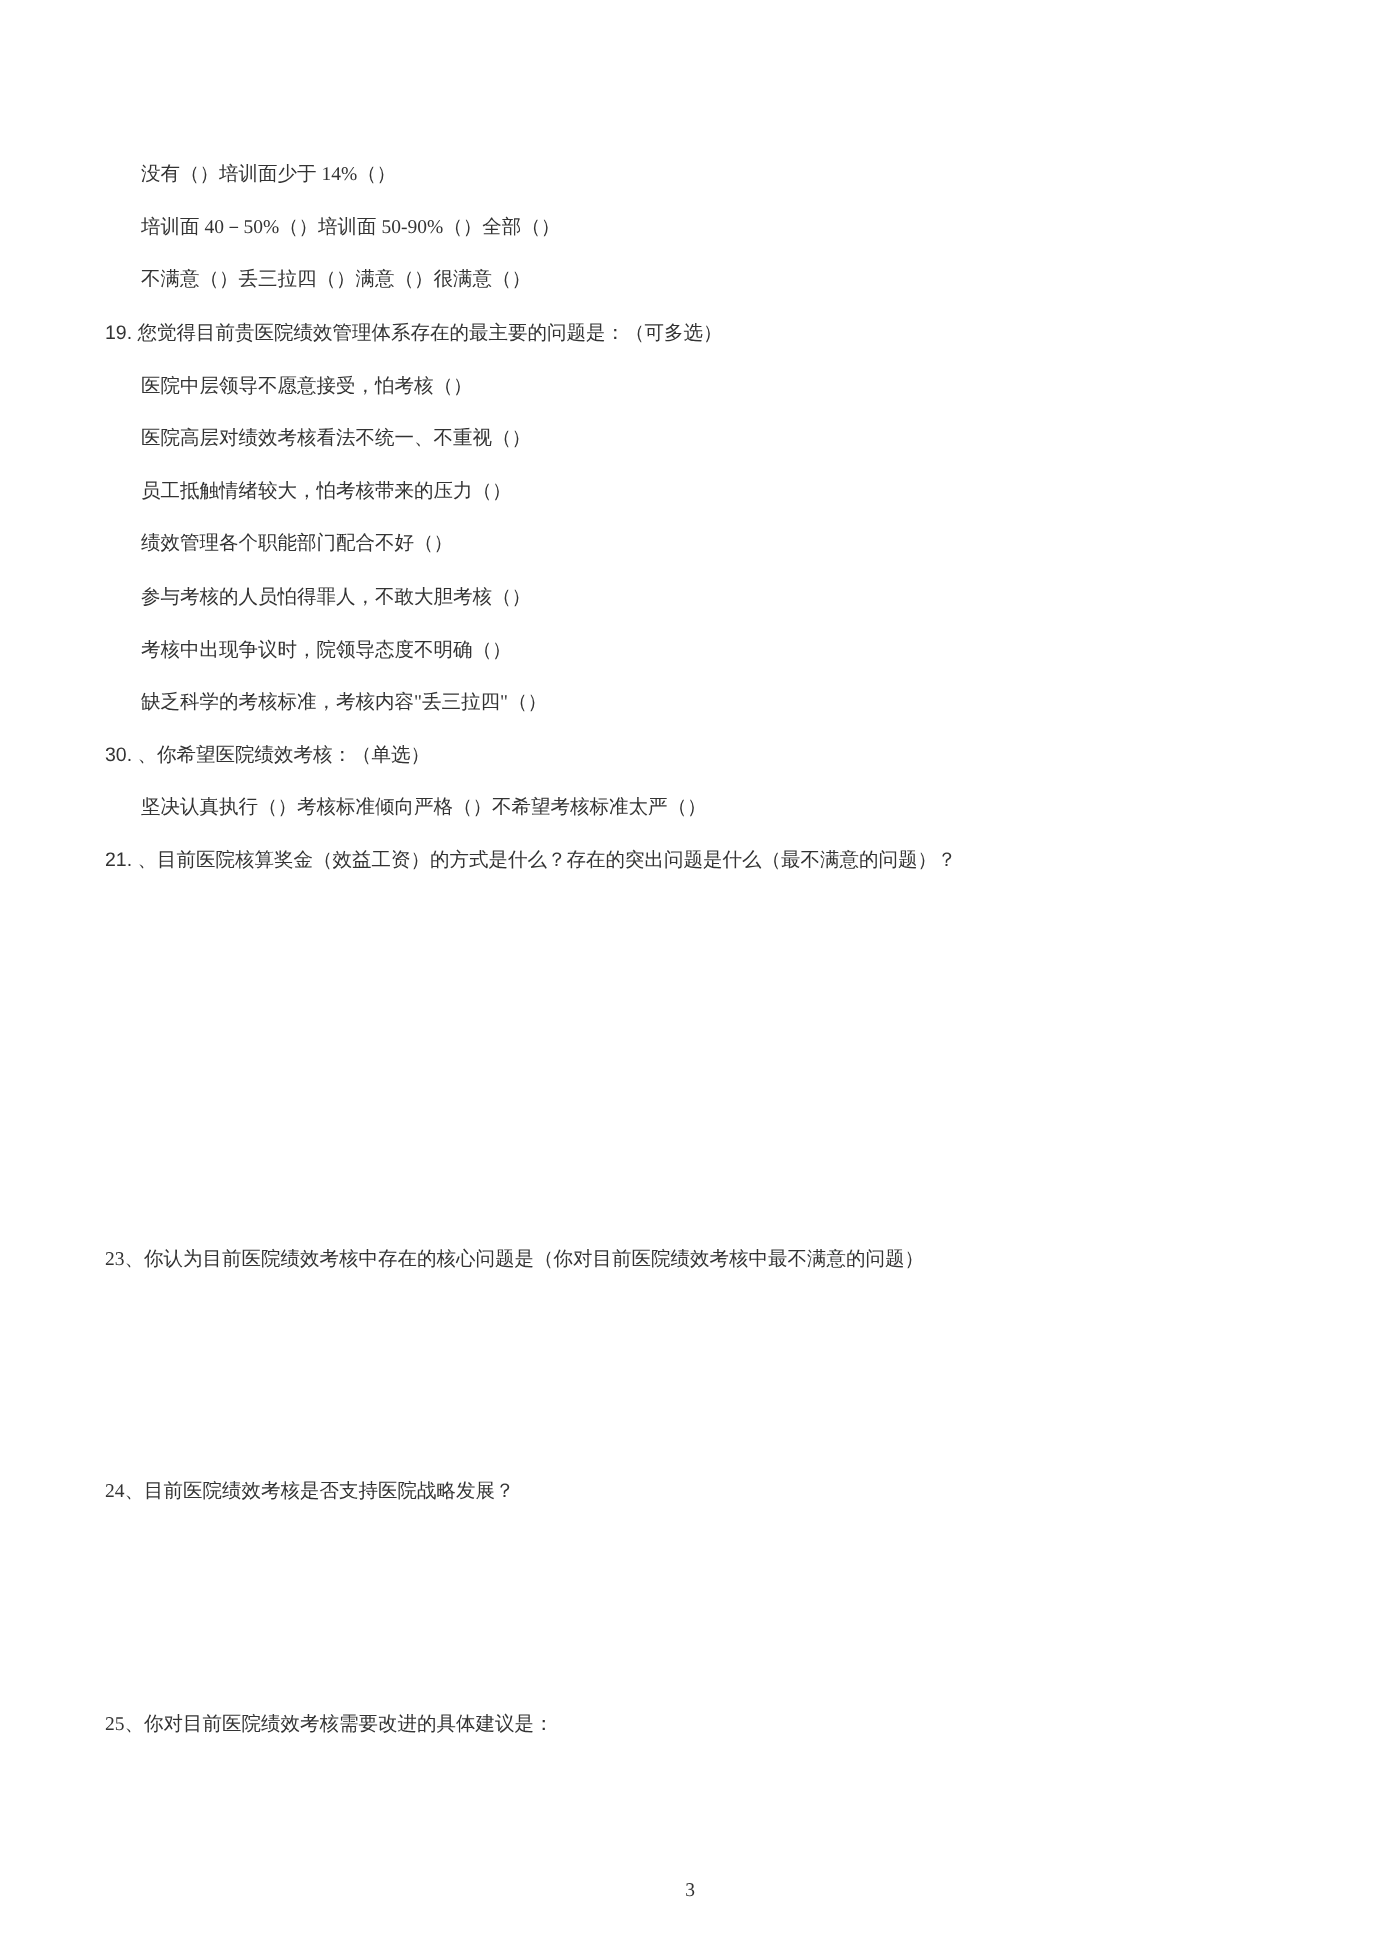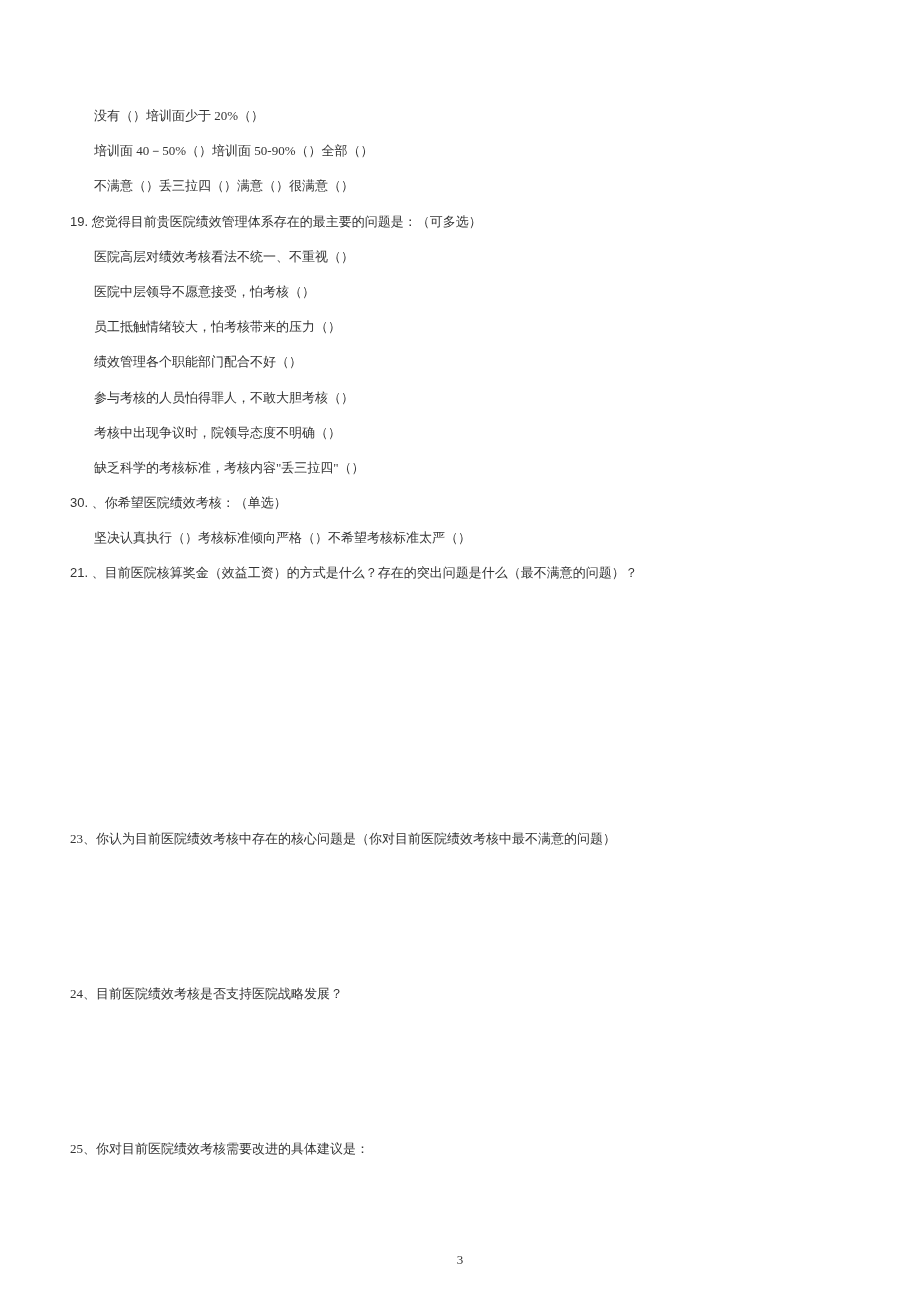--- a/index.html
+++ b/index.html
@@ -42,30 +42,30 @@
       color: #333333;
     }
     .arabic {
       font-family: Arial, sans-serif;
     }
   </style>
 </head>
 <body>
 
 <div class="content">
-  <div class="line indent-1">没有（）培训面少于 20%（）</div>
+  <div class="line indent-1">没有（）培训面少于 14%（）</div>
   <div class="line indent-1">培训面 40－50%（）培训面 50-90%（）全部（）</div>
 
   <div class="line indent-1">不满意（）丢三拉四（）满意（）很满意（）</div>
 
   <div class="line">
     <span class="arabic">19. </span><span>您觉得目前贵医院绩效管理体系存在的最主要的问题是：（可多选）</span>
   </div>
+  <div class="line indent-1">医院中层领导不愿意接受，怕考核（）</div>
   <div class="line indent-1">医院高层对绩效考核看法不统一、不重视（）</div>
-  <div class="line indent-1">医院中层领导不愿意接受，怕考核（）</div>
   <div class="line indent-1">员工抵触情绪较大，怕考核带来的压力（）</div>
   <div class="line indent-1">绩效管理各个职能部门配合不好（）</div>
   <div class="line indent-1">参与考核的人员怕得罪人，不敢大胆考核（）</div>
   <div class="line indent-1">考核中出现争议时，院领导态度不明确（）</div>
   <div class="line indent-1">缺乏科学的考核标准，考核内容"丢三拉四"（）</div>
 
   <div class="line">
     <span class="arabic">30. </span><span>、你希望医院绩效考核：（单选）</span>
   </div>
   <div class="line indent-1">坚决认真执行（）考核标准倾向严格（）不希望考核标准太严（）</div>

